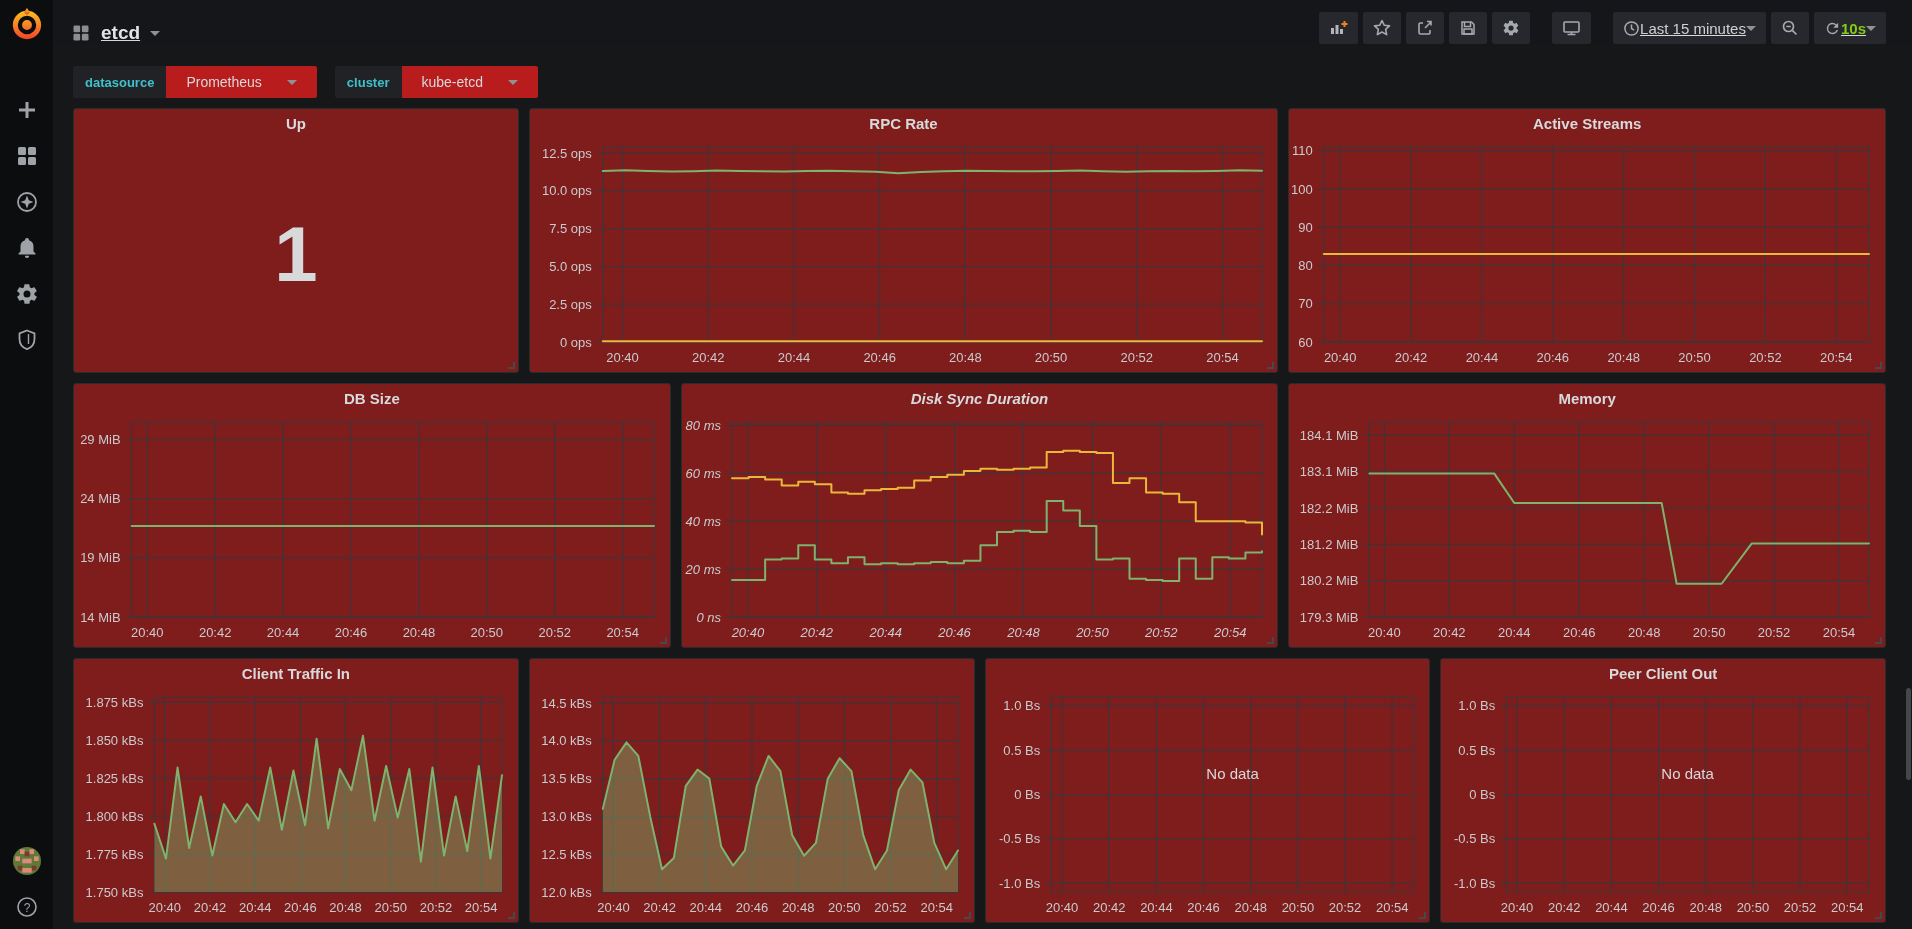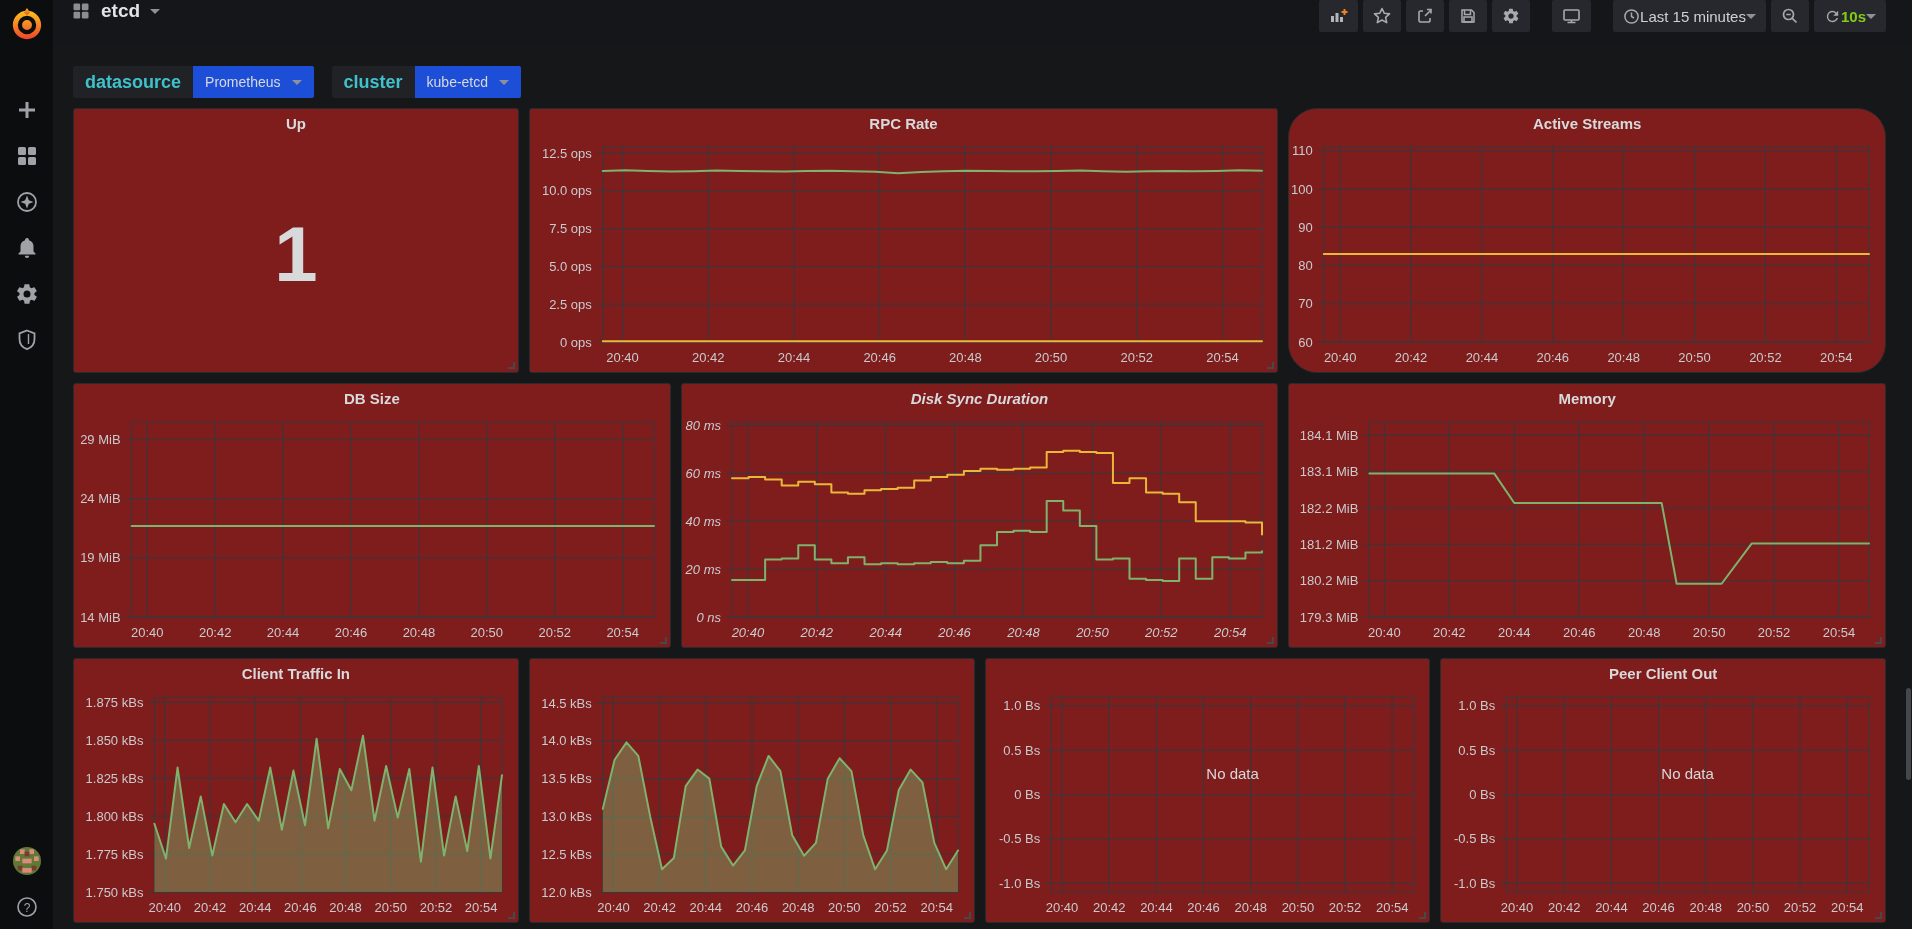--- a/index.html
+++ b/index.html
@@ -11,41 +11,41 @@
   .sidebar { width:53px; background:#0c0d0f; display:flex; flex-direction:column;
     align-items:center; flex-shrink:0; padding:8px 0 10px 0; }
   .logo { width:34px; height:34px; cursor:pointer; }
   .side-icons { margin-top:56px; display:flex; flex-direction:column; gap:22px; align-items:center; }
   .side-icons a, .side-bottom a { color:#9fa2a7; cursor:pointer; display:block; line-height:0; }
   .side-spacer { flex:1; }
   .side-bottom { display:flex; flex-direction:column; gap:20px; align-items:center; }
 
   
   .main { flex:1; display:flex; flex-direction:column; min-width:0; }
-  .navbar { height:44px; background:#141619; display:flex; align-items:flex-start;
-    justify-content:space-between; padding:0 26px 0 18px; flex-shrink:0; }
+  .navbar { height:44px; background:#141619; display:flex; align-items:flex-end;
+    justify-content:space-between; padding:12px 26px 0 18px; flex-shrink:0;text-decoration:underline; }
   .nav-left { display:flex; align-items:center; gap:10px; }
   .nav-title { font-size:19px; font-weight:bold; color:#e2e3e4; cursor:pointer; }
   .caret { width:0; height:0; border-left:5px solid transparent; border-right:5px solid transparent;
     border-top:5px solid #8e9196; display:inline-block; }
   .nav-right { display:flex; align-items:center; gap:5px; }
   .tbtn { height:32px; min-width:36px; padding:0 10px; background:#26282d; border-radius:2px;
     display:flex; align-items:center; justify-content:center; color:#a6a9ae;
     font-size:15px; cursor:pointer; border:none; }
   .tbtn .lbl { color:#cfd0d2; }
   .sep { width:12px; }
   .refresh-val { color:#84cc16; font-weight:bold; }
 
   
   .variables { display:flex; gap:18px; margin:22px 0 10px 20px; flex-shrink:0; }
   .var-pill { display:flex; height:32px; border-radius:2px; overflow:hidden; }
-  .var-label { background:#202226; color:#3fc1cb; font-weight:bold; font-size:18px;
+  .var-label { background:#202226; color:#3fc1cb; font-weight:bold; font-size:13px;
     display:flex; align-items:center; padding:0 12px; }
-  .var-value { background:#1d4ed8; color:#d8d9da; font-size:14px; display:flex;
-    align-items:center; gap:11px; padding:0 12px; cursor:pointer; }
+  .var-value { background:#b91c1c; color:#d8d9da; font-size:14px; display:flex;
+    align-items:center; gap:25px; padding:0 20px; cursor:pointer; }
 
   
   .grid { display:grid; grid-template-columns:repeat(24,1fr); grid-auto-rows:265px;
     gap:10px; margin:0 26px 0 20px; }
   .panel { position:relative; background:#7f1d1d; border:1px solid #2a2b2e; border-radius:3px; overflow:hidden; }
   .panel-title { height:28px; display:flex; align-items:center; justify-content:center;
     font-size:15px; font-weight:bold; color:#d8d9da; cursor:pointer; }
   .panel-body { position:absolute; top:28px; left:0; right:0; bottom:0; }
   .stat-value { display:flex; height:100%; align-items:center; justify-content:center;
     font-size:78px; font-weight:bold; color:#d8d9da; }
@@ -275,21 +275,21 @@
               <text x="521.056" y="225" text-anchor="middle" class="tick">20:50</text>
               <line x1="606.7520000000001" y1="10" x2="606.7520000000001" y2="205" stroke="#36383d"></line>
               <text x="606.7520000000001" y="225" text-anchor="middle" class="tick">20:52</text>
               <line x1="692.448" y1="10" x2="692.448" y2="205" stroke="#36383d"></line>
               <text x="692.448" y="225" text-anchor="middle" class="tick">20:54</text>
               <path d="M72.8 33.88372093023257 L95.53103448275863 33.27906976744188 L118.26206896551724 34.03488372093024 L140.99310344827586 34.48837209302327 L163.72413793103448 34.18604651162791 L186.45517241379312 33.581395348837226 L209.1862068965517 34.03488372093024 L231.91724137931038 34.18604651162791 L254.648275862069 34.48837209302327 L277.3793103448276 34.03488372093024 L300.11034482758623 33.732558139534895 L322.84137931034485 34.18604651162791 L345.57241379310346 34.79069767441861 L368.3034482758621 36.30232558139536 L391.03448275862075 35.09302325581395 L413.76551724137937 34.18604651162791 L436.496551724138 33.732558139534895 L459.22758620689655 34.03488372093024 L481.9586206896552 34.18604651162791 L504.68965517241384 34.3372093023256 L527.4206896551725 34.03488372093024 L550.1517241379311 33.43023255813955 L572.8827586206896 34.18604651162791 L595.6137931034483 34.63953488372094 L618.3448275862069 34.18604651162791 L641.0758620689654 33.88372093023257 L663.8068965517241 34.3372093023256 L686.5379310344828 34.03488372093024 L709.2689655172414 33.27906976744188 L732 33.732558139534895" fill="none" stroke="#7eb26d" stroke-width="2" stroke-linejoin="round" stroke-linecap="round"></path>
               <path d="M72.8 204.24418604651163 L732 204.24418604651163" fill="none" stroke="#eab839" stroke-width="2" stroke-linejoin="round" stroke-linecap="round"></path>
             </svg></div>
           <div class="corner"></div>
         </section>
-        <section class="panel" style="grid-column: span 8; border-radius: 29px;">
+        <section class="panel" style="grid-column: span 8;">
           <div class="panel-title">Active Streams</div>
           <div class="panel-body"><svg width="596" height="235">
               <rect x="34.8" y="10" width="545.2" height="195" fill="none" stroke="#36383d"></rect>
               <line x1="28.799999999999997" y1="205" x2="580" y2="205" stroke="#36383d"></line>
               <text x="23.799999999999997" y="209.5" text-anchor="end" class="tick">60</text>
               <line x1="28.799999999999997" y1="166.76470588235296" x2="580" y2="166.76470588235296" stroke="#36383d"></line>
               <text x="23.799999999999997" y="171.26470588235296" text-anchor="end" class="tick">70</text>
               <line x1="28.799999999999997" y1="128.5294117647059" x2="580" y2="128.5294117647059" stroke="#36383d"></line>
               <text x="23.799999999999997" y="133.0294117647059" text-anchor="end" class="tick">80</text>
               <line x1="28.799999999999997" y1="90.29411764705883" x2="580" y2="90.29411764705883" stroke="#36383d"></line>

